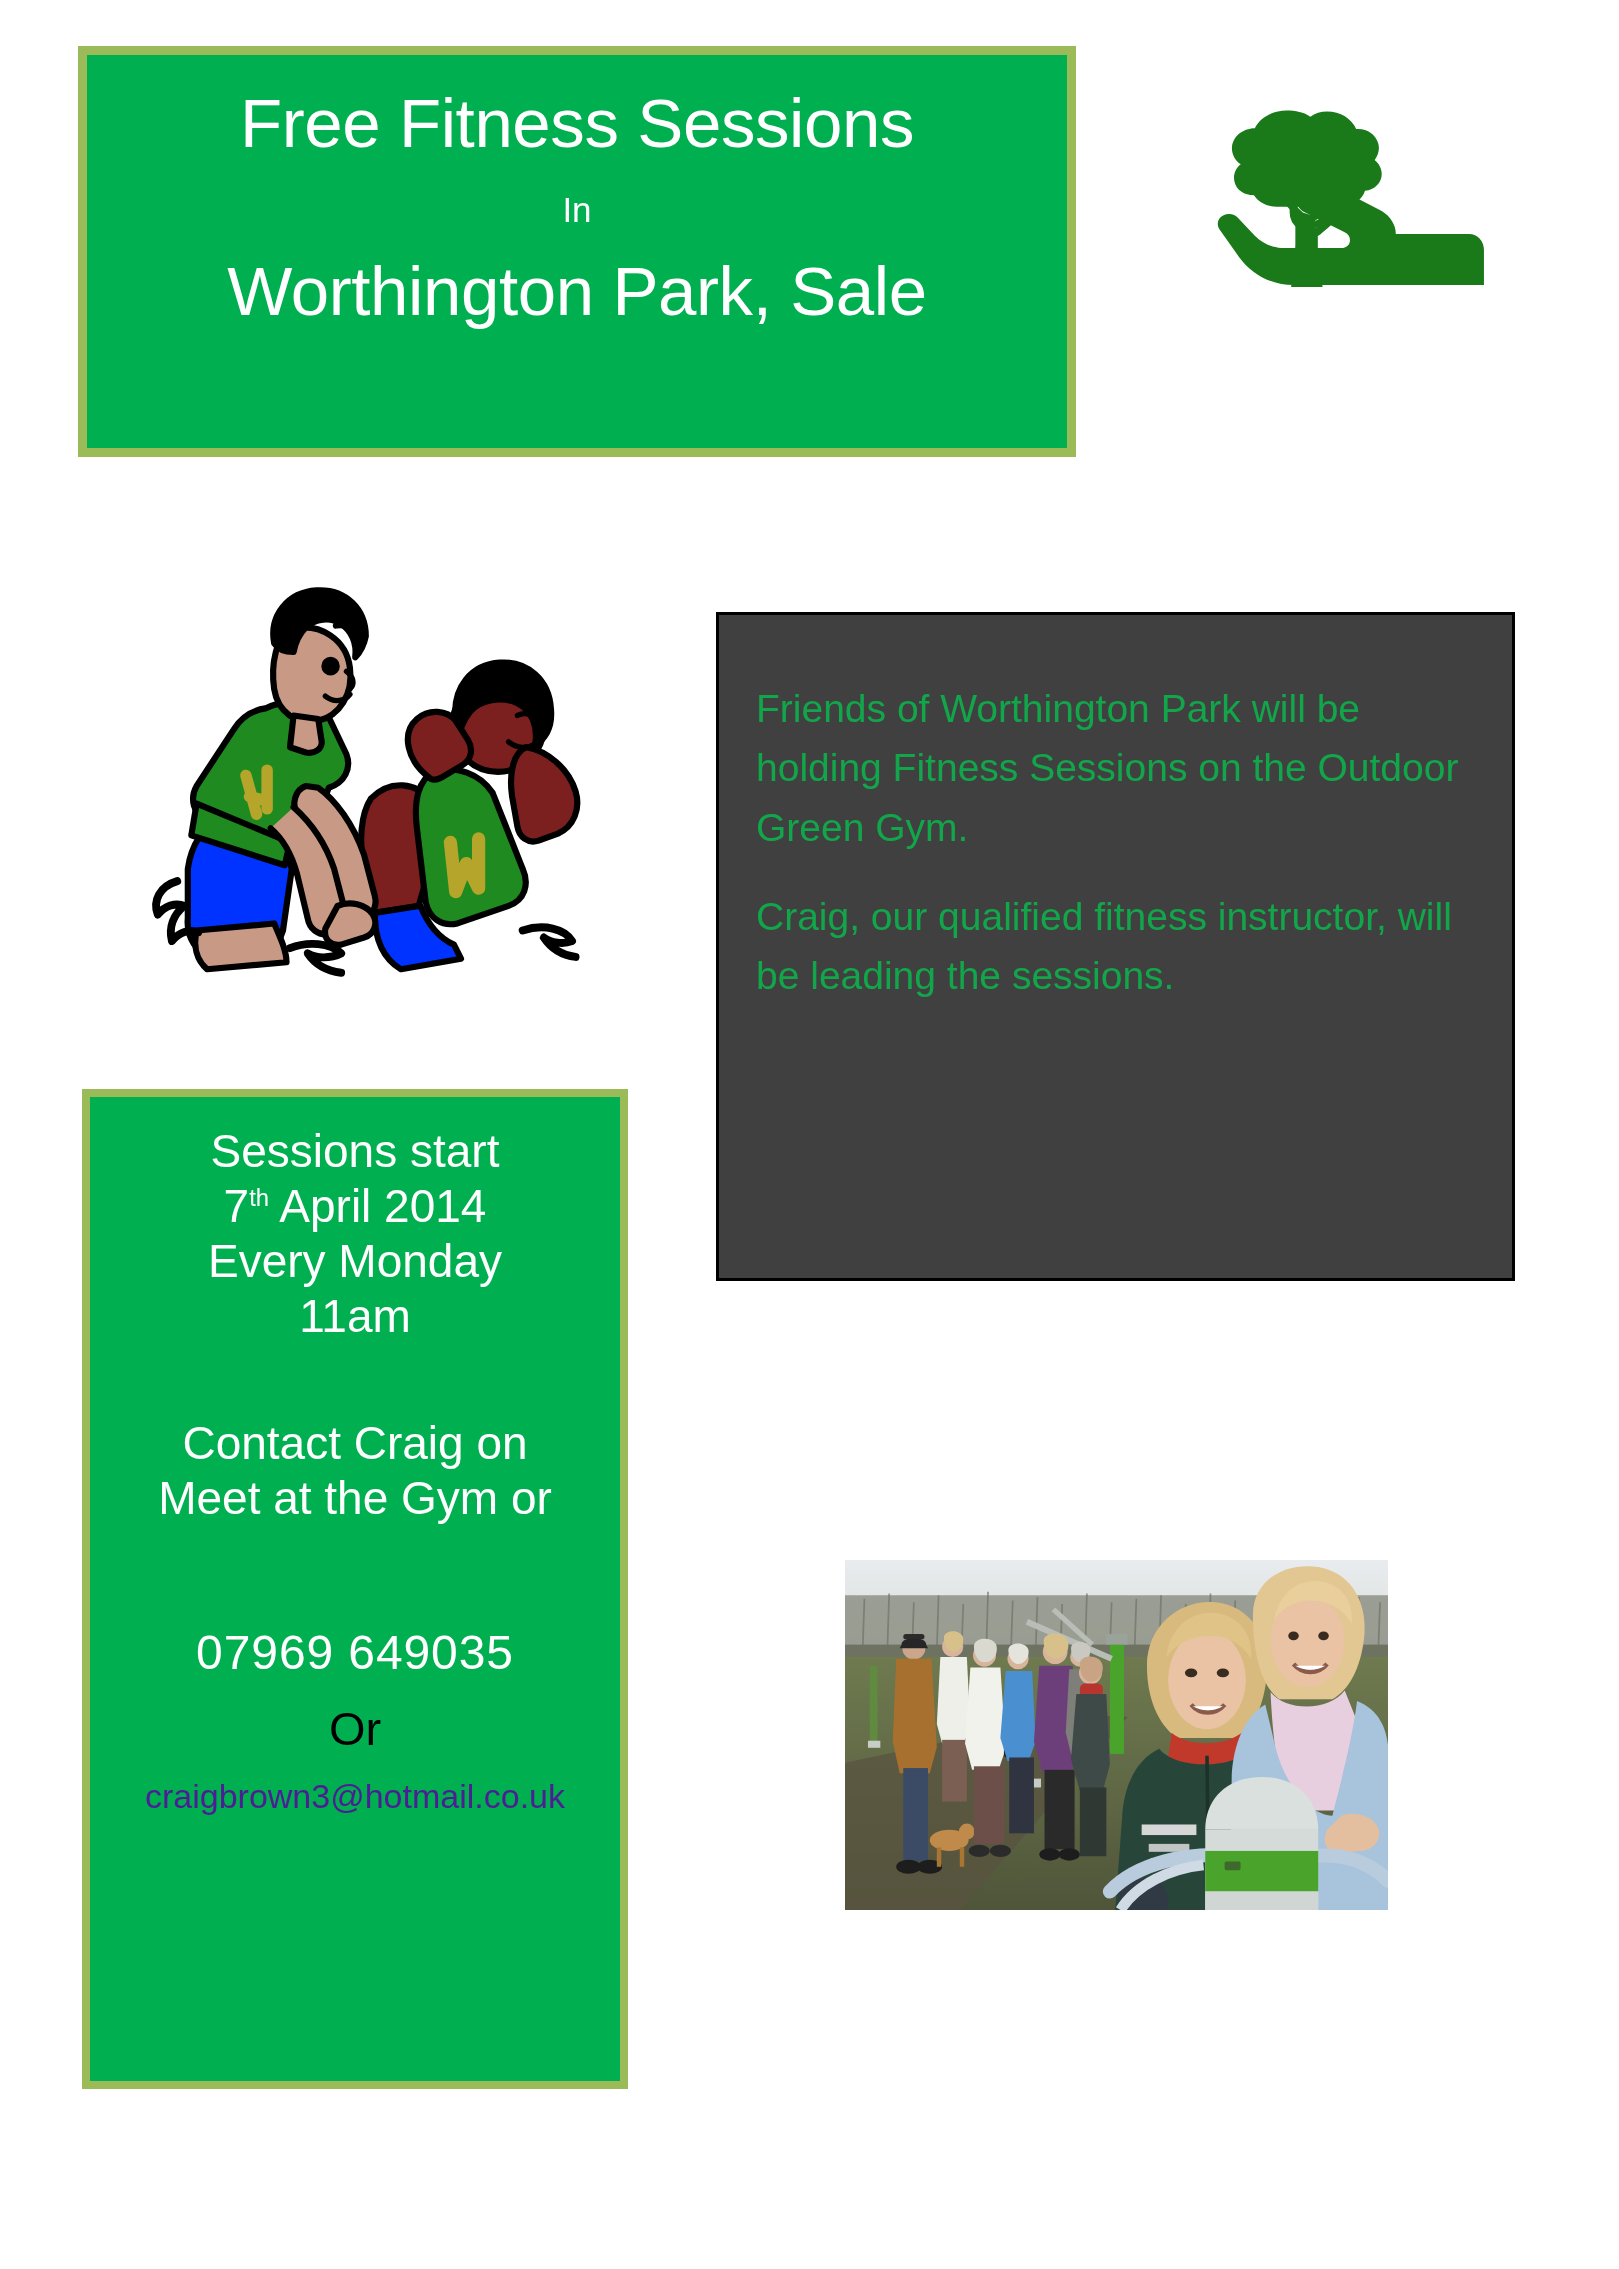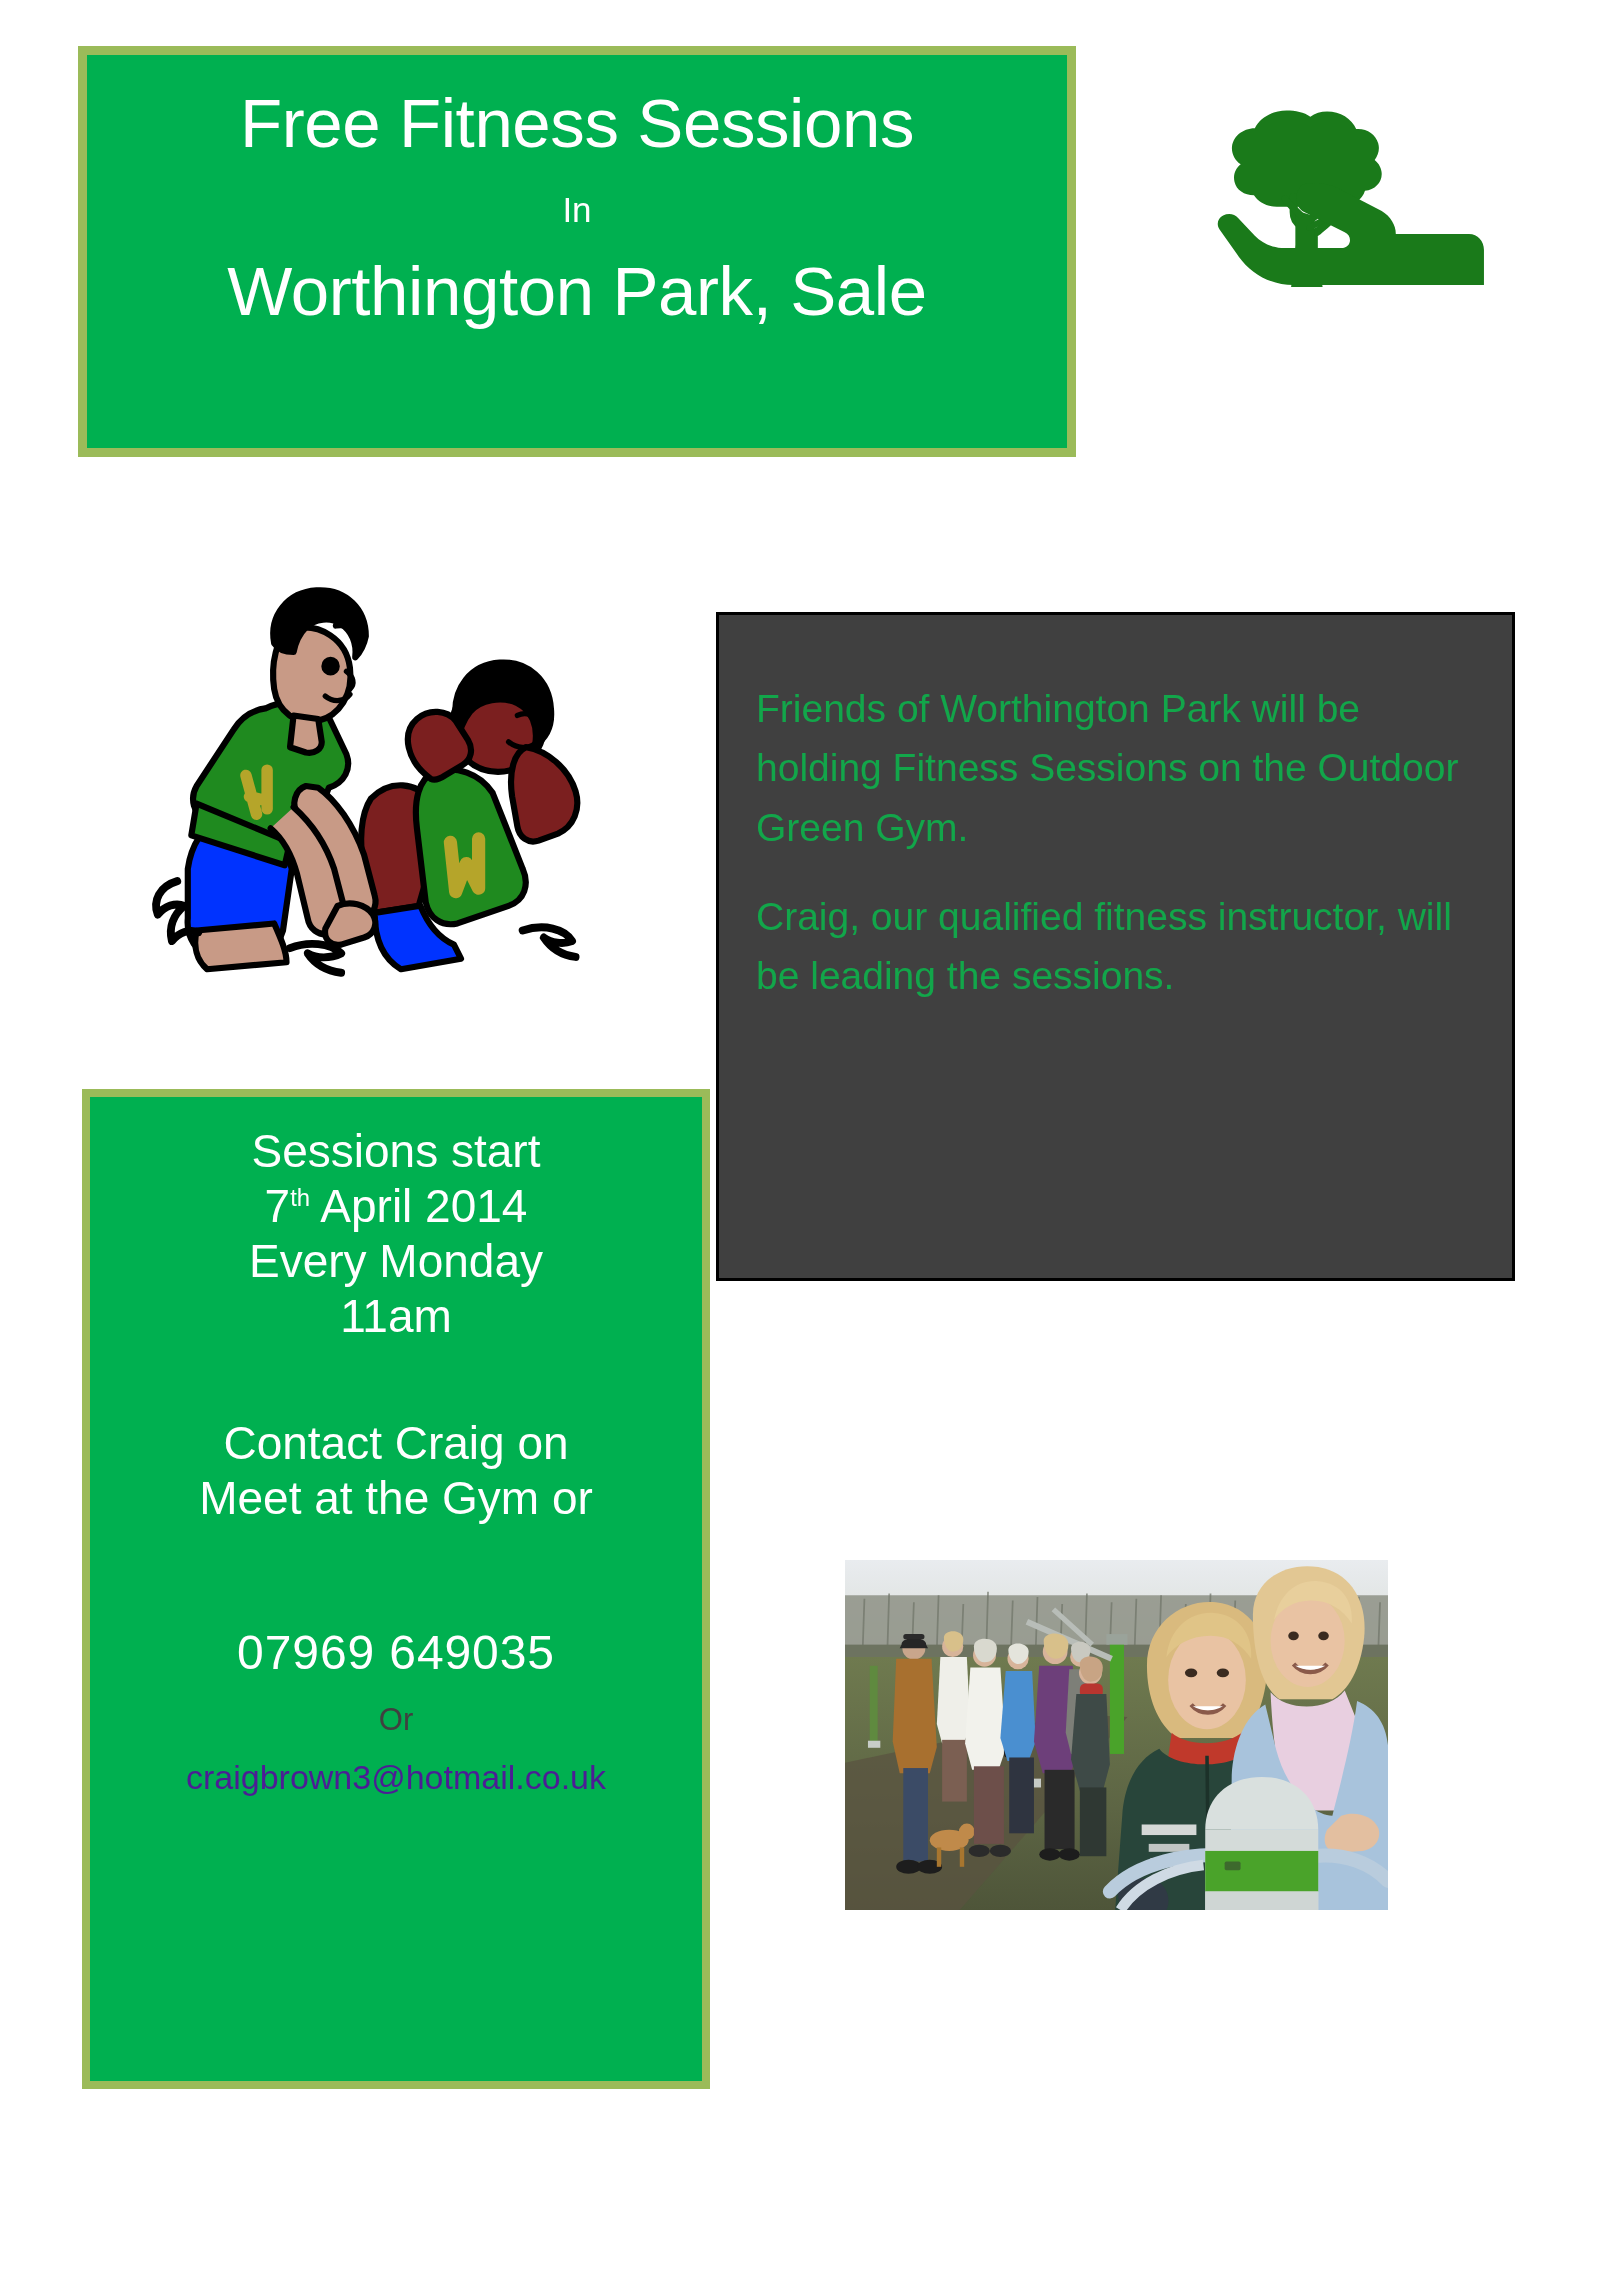--- a/index.html
+++ b/index.html
@@ -93,21 +93,21 @@
     line-height: 1.52;
     margin: 0 0 30px 0;
   }
   .info-para:last-child { margin-bottom: 0; }
 
   
   .sessions-box {
     position: absolute;
     left: 82px;
     top: 1089px;
-    width: 628px;
+    width: 546px;
     height: 1000px;
     background: #00b050;
     border: 8.8px solid #9bbb59;
     box-sizing: border-box;
     text-align: center;
     color: #ffffff;
     padding-top: 26.5px;
   }
   .sess-line {
     font-size: 46px;
@@ -123,23 +123,23 @@
   .sess-gap { height: 72px; }
   .sess-gap-sm { height: 56px; }
   .sess-phone {
     font-size: 48px;
     line-height: 1.2;
     color: #ffffff;
     letter-spacing: 0.9px;
     margin-top: 41px;
   }
   .sess-or {
-    font-size: 31px;
+    font-size: 47px;
     line-height: 1.2;
-    color: #404040;
+    color: #000000;
     margin-top: 19.4px;
   }
   .sess-email {
     font-size: 34px;
     line-height: 1.2;
     color: #4c1d95;
     margin-top: 19.4px;
   }
 
   

